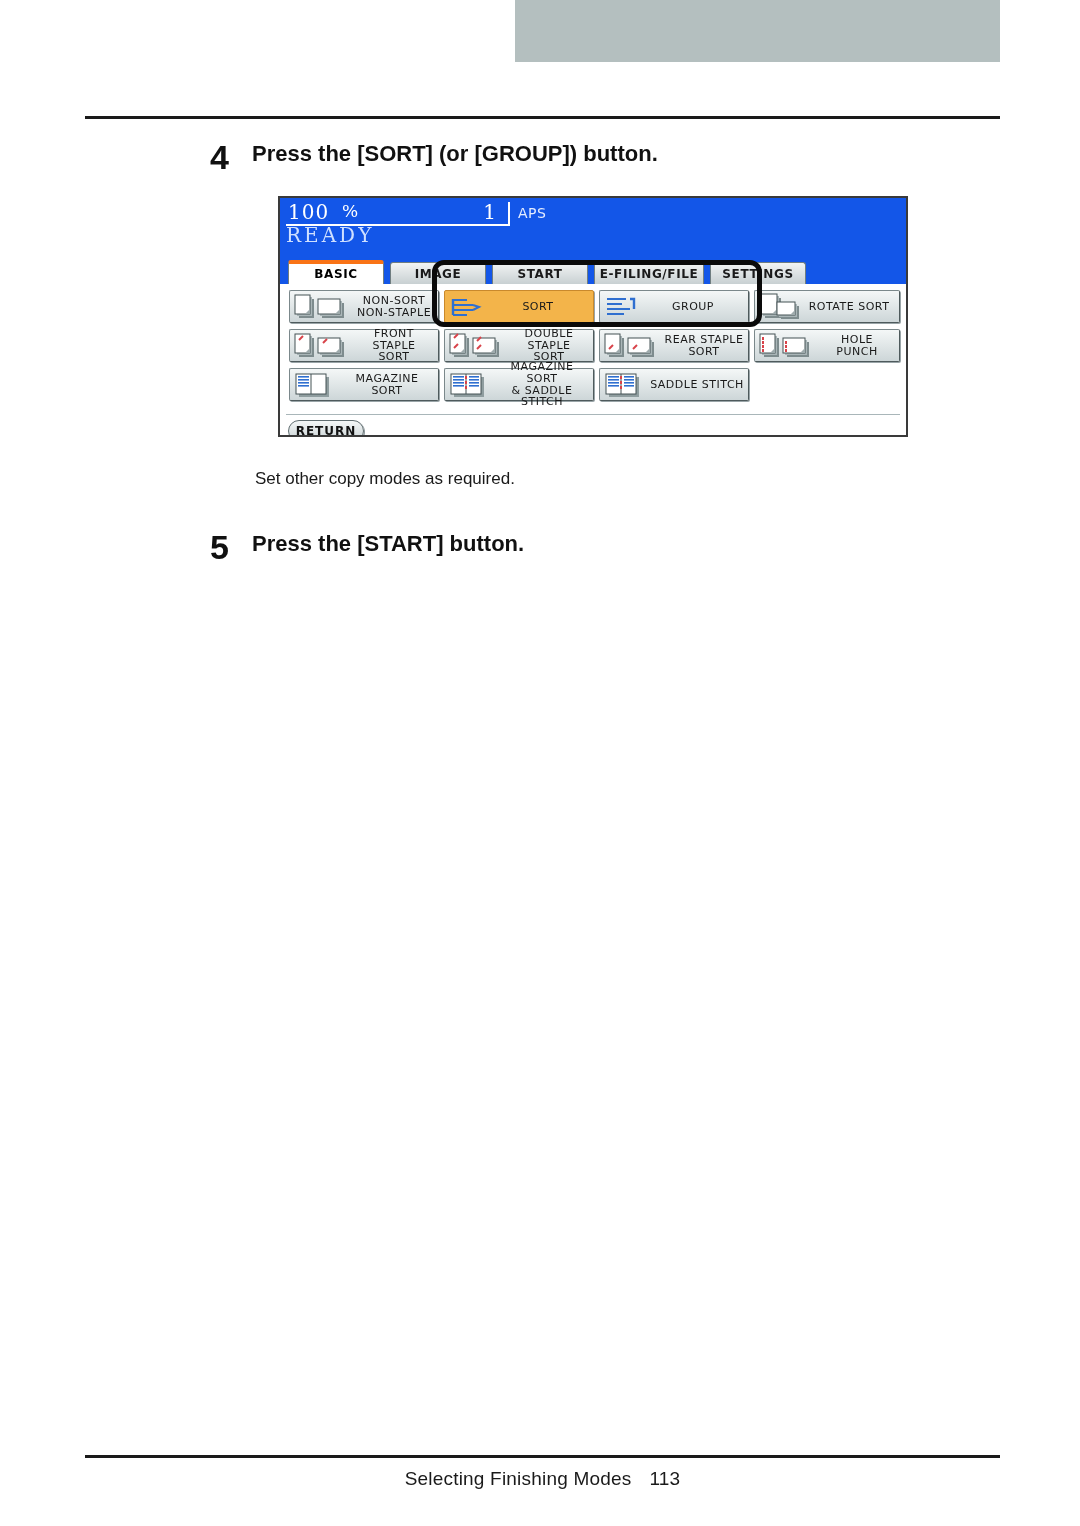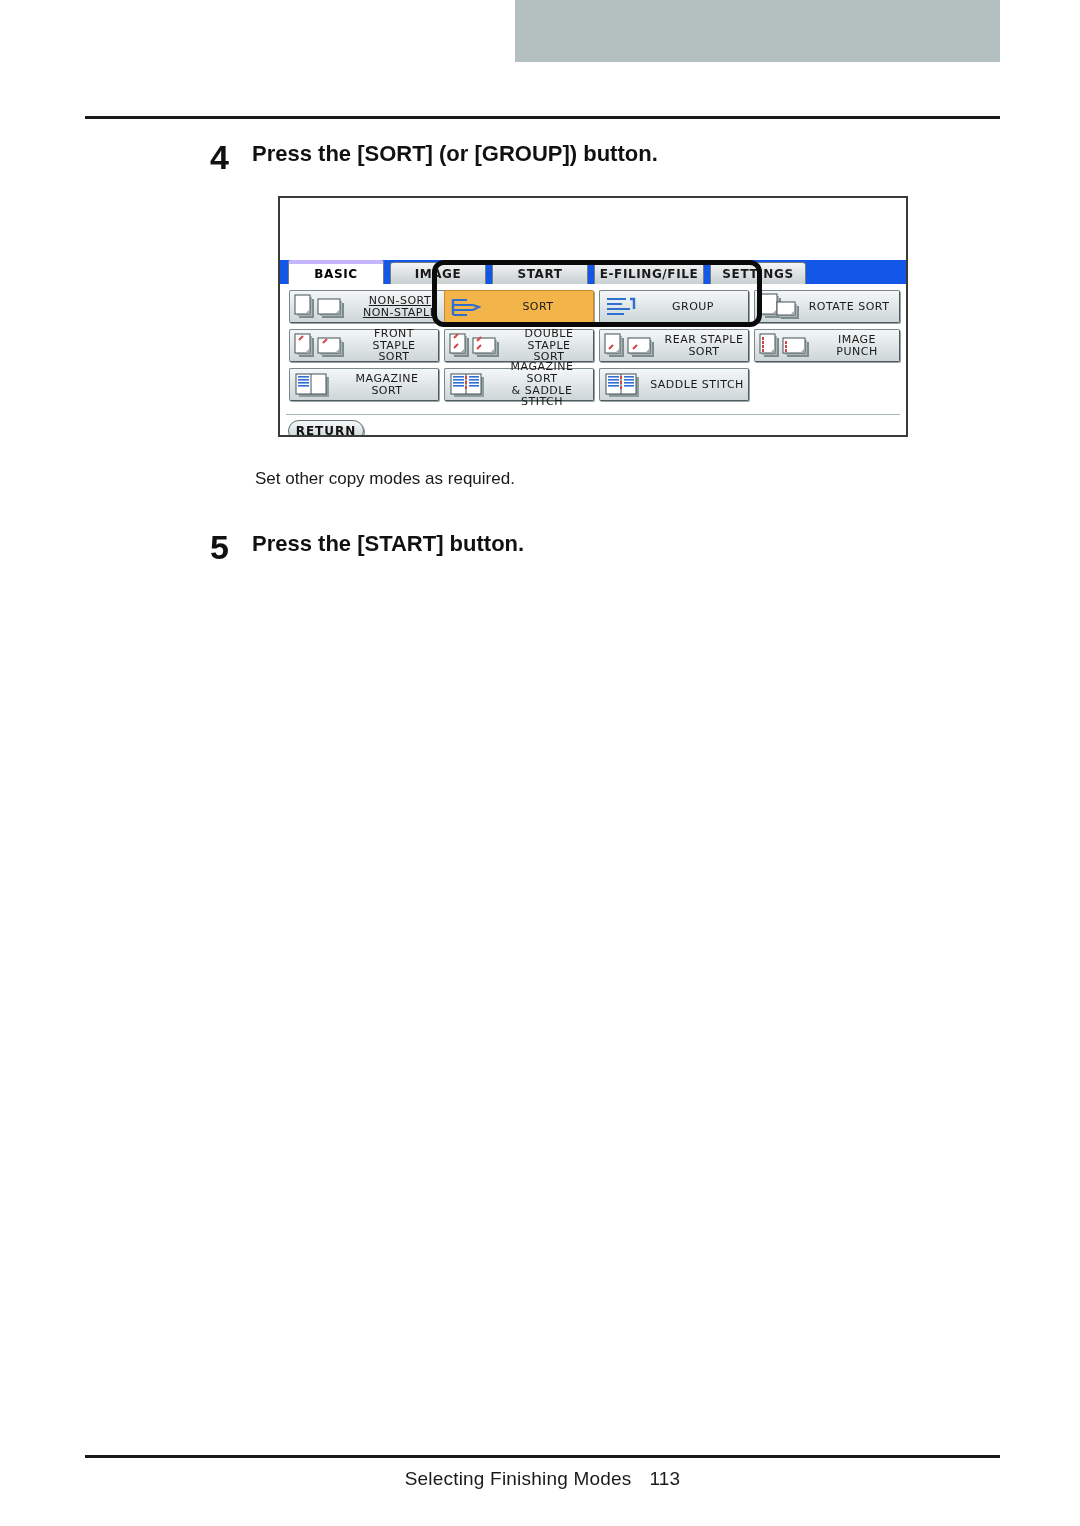--- a/index.html
+++ b/index.html
@@ -95,21 +95,21 @@
     border-bottom:none;
     box-sizing:border-box;
     display:flex; align-items:center; justify-content:center;
     font-family:"DejaVu Sans", sans-serif;
     font-size:12px; font-weight:bold; color:#1a1a1a;
     letter-spacing:.6px;
     border-radius:3px 3px 0 0;
   }
   .tab.active{
     background:#ffffff;
-    border-top:4px solid #c4b5fd;
+    border-top:4px solid #f97316;
     top:0; height:24px;
     color:#000;
   }
 
   
   .btnarea{
     position:absolute; left:0; top:86px; right:0; bottom:0;
     background:#ffffff;
   }
   .lcdbtn{
@@ -167,20 +167,28 @@
 <body>
 
 <div class="header-gray-bar"></div>
 <div class="header-rule"></div>
 
 <div class="step-num" style="left:210px; top:140px;">4</div>
 <div class="step-title" style="left:252px; top:142px;">Press the [SORT] (or [GROUP]) button.</div>
 
 <div class="lcd">
 
+  <div class="lcd-top">
+    <div class="lcd-statusline"></div>
+    <div class="lcd-zoom">100</div>
+    <div class="lcd-pct">%</div>
+    <div class="lcd-copies">1</div>
+    <div class="lcd-aps">APS</div>
+    <div class="lcd-ready">READY</div>
+  </div>
 
   <div class="tabstrip">
       <div class="tab active" style="left: 8px; width: 96px;">
         <span>BASIC</span>
       </div>
       <div class="tab" style="left: 110px; width: 96px;">
         <span>IMAGE</span>
       </div>
       <div class="tab" style="left: 212px; width: 96px;">
         <span>START</span>
@@ -189,21 +197,21 @@
         <span>E-FILING/FILE</span>
       </div>
       <div class="tab" style="left: 430px; width: 96px;">
         <span>SETTINGS</span>
       </div>
     </div>
 
   <div class="btnarea">
     <div class="hairline"></div>
     <div class="returnbtn">RETURN</div>
-  <div class="lcdbtn" style="left: 9px; top: 6px; width: 162px; text-decoration: underline;">
+  <div class="lcdbtn" style="left: 9px; top: 6px; width: 150px;">
         <span class="ico">
           <svg width="56" height="28" viewBox="0 0 56 28" xmlns="http://www.w3.org/2000/svg">
             <rect x="5" y="6" width="15" height="19" fill="#7e8c8e"></rect>
             <rect x="3" y="4" width="15" height="19" fill="#aab6b8"></rect>
             <rect x="1" y="2" width="15" height="19" fill="#ffffff" stroke="#455254" stroke-width="1"></rect>
             <path d="M11 21 L16 21 L16 16 Z" fill="#9fabad"></path>
             <rect x="28" y="10" width="22" height="15" fill="#7e8c8e"></rect>
             <rect x="26" y="8" width="22" height="15" fill="#aab6b8"></rect>
             <rect x="24" y="6" width="22" height="15" fill="#ffffff" stroke="#455254" stroke-width="1"></rect>
             <path d="M41 21 L46 21 L46 16 Z" fill="#9fabad"></path>
@@ -315,21 +323,21 @@
             <rect x="3" y="17" width="2" height="3" fill="#d8434a"></rect>
             <rect x="28" y="10" width="22" height="15" fill="#7e8c8e"></rect>
             <rect x="26" y="8" width="22" height="15" fill="#aab6b8"></rect>
             <rect x="24" y="6" width="22" height="15" fill="#ffffff" stroke="#455254" stroke-width="1"></rect>
             <path d="M41 21 L46 21 L46 16 Z" fill="#9fabad"></path>
             <rect x="26" y="9" width="2" height="3" fill="#d8434a"></rect>
             <rect x="26" y="13" width="2" height="3" fill="#d8434a"></rect>
             <rect x="26" y="17" width="2" height="3" fill="#d8434a"></rect>
           </svg>
         </span>
-        <span class="lbl">IMAGE PUNCH</span>
+        <span class="lbl">HOLE PUNCH</span>
       </div>
       <div class="lcdbtn" style="left: 9px; top: 84px; width: 150px;">
         <span class="ico">
           <svg width="42" height="28" viewBox="0 0 42 28" xmlns="http://www.w3.org/2000/svg">
             <rect x="5" y="6" width="30" height="20" fill="#8f9d9f"></rect>
             <rect x="2" y="3" width="30" height="20" fill="#ffffff" stroke="#455254" stroke-width="1"></rect>
             <rect x="4" y="5" width="11" height="1.6" fill="#2f6fd0"></rect>
             <rect x="4" y="8" width="11" height="1.6" fill="#2f6fd0"></rect>
             <rect x="4" y="11" width="11" height="1.6" fill="#2f6fd0"></rect>
             <rect x="4" y="14" width="11" height="1.6" fill="#2f6fd0"></rect>

